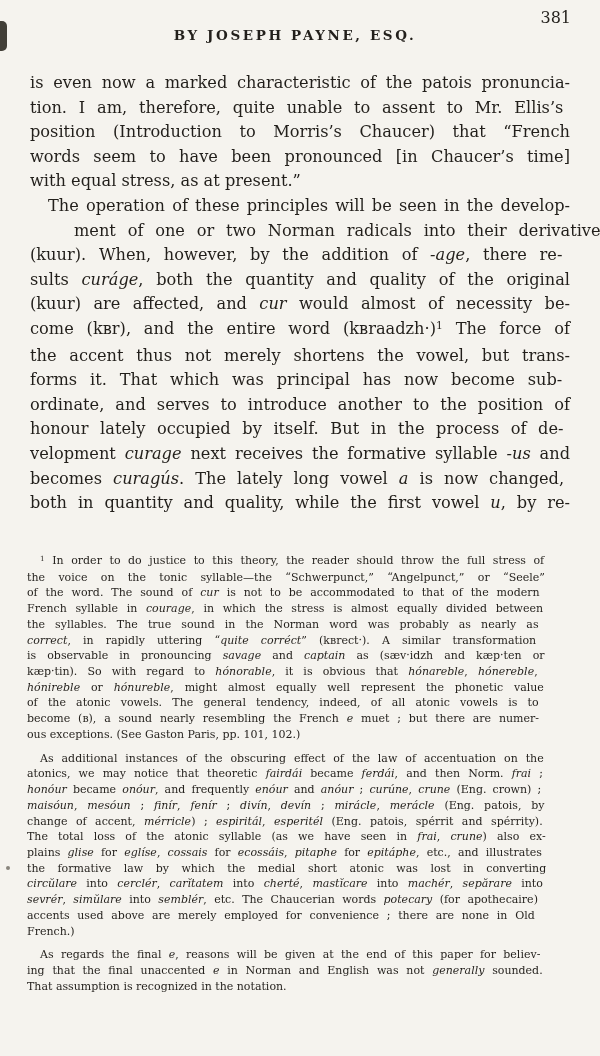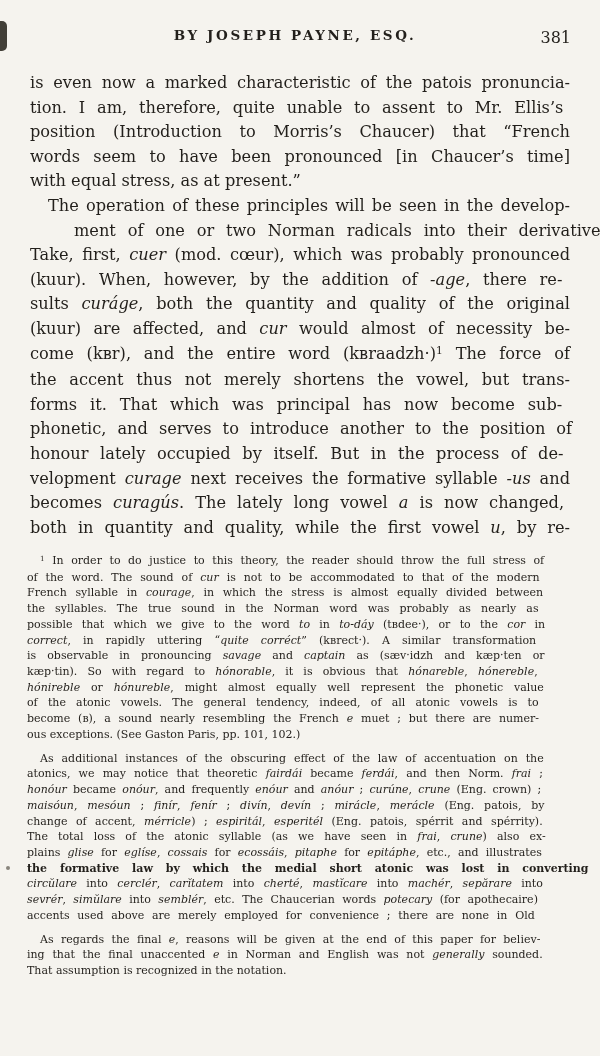--- a/index.html
+++ b/index.html
@@ -13,21 +13,21 @@
   }
   .page{position:absolute;inset:0;}
   .running-title{
     position:absolute;top:27px;left:0;right:10px;
     text-align:center;
     font-weight:bold;
     font-size:13.5px;
     letter-spacing:2.6px;
   }
   .page-number{
-    position:absolute;top:28px;right:29px;
+    position:absolute;top:8px;right:29px;
     font-size:16px;
   }
   .main-text{
     position:absolute;top:71px;left:30px;width:540px;
   }
   .main-text .line{
     font-size:16.2px;
     line-height:24.6px;
     white-space:nowrap;
     display:block;
@@ -66,61 +66,61 @@
       <div class="para">
         <div class="line"><span style="word-spacing: 4.57465px;"><span>is even now a marked characteristic of the patois pronuncia-</span></span></div>
         <div class="line"><span style="word-spacing: 6.65767px;"><span>tion.  I am, therefore, quite unable to assent to Mr. Ellis’s</span></span></div>
         <div class="line"><span style="word-spacing: 12.4062px; margin-top: 28px;"><span>position (Introduction to Morris’s Chaucer) that “French</span></span></div>
         <div class="line"><span style="word-spacing: 8.19531px;"><span>words seem to have been pronounced [in Chaucer’s time]</span></span></div>
         <div class="line last"><span><span>with equal stress, as at present.”</span></span></div>
       </div>
       <div class="para indent">
         <div class="line"><span style="word-spacing: 2.05469px;"><span>The operation of these principles will be seen in the develop-</span></span></div>
         <div class="line"><span style="word-spacing: 6.63889px; margin-left: 44px;"><span>ment of one or two Norman radicals into their derivatives.</span></span></div>
-        <div class="line"><span style="word-spacing: 3.375px;"><span>Take, first, </span><span class="i">cuer</span><span> (mod. cœur), which was probably pronounced</span></span></div>
         <div class="line"><span style="word-spacing: 7.58594px;"><span>(kuur).  When, however, by the addition of </span><span class="i">-age</span><span>, there re-</span></span></div>
         <div class="line"><span style="word-spacing: 7.62847px;"><span>sults </span><span class="i">curáge</span><span>, both the quantity and quality of the original</span></span></div>
         <div class="line"><span style="word-spacing: 7.22917px;"><span>(kuur) are affected, and </span><span class="i">cur</span><span> would almost of necessity be-</span></span></div>
         <div class="line"><span style="word-spacing: 7.70139px;"><span>come (kʙr), and the entire word (kʙraadzh·)</span><span class="s">1</span><span> The force of</span></span></div>
         <div class="line"><span style="word-spacing: 7.59896px;"><span>the accent thus not merely shortens the vowel, but trans-</span></span></div>
         <div class="line"><span style="word-spacing: 7.77813px;"><span>forms it.  That which was principal has now become sub-</span></span></div>
-        <div class="line"><span style="word-spacing: 5.88542px;"><span>phonetic, and serves to introduce another to the position of</span></span></div>
+        <div class="line"><span style="word-spacing: 5.88542px;"><span>ordinate, and serves to introduce another to the position of</span></span></div>
         <div class="line"><span style="word-spacing: 6.45455px;"><span>honour lately occupied by itself.  But in the process of de-</span></span></div>
         <div class="line"><span style="word-spacing: 3.71289px;"><span>velopment </span><span class="i">curage</span><span> next receives the formative syllable </span><span class="i">-us</span><span> and</span></span></div>
         <div class="line"><span style="word-spacing: 5.9125px;"><span>becomes </span><span class="i">curagús</span><span>.  The lately long vowel </span><span class="i">a</span><span> is now changed,</span></span></div>
         <div class="line"><span style="word-spacing: 5.74716px;"><span>both in quantity and quality, while the first vowel </span><span class="i">u</span><span>, by re-</span></span></div>
       </div>
     </div>
   <div class="footnotes" id="footnotes">
       <div class="para indent">
         <div class="line"><span style="word-spacing: 4.07617px;"><span class="s">1</span><span> In order to do justice to this theory, the reader should throw the full stress of</span></span></div>
+        <div class="line"><span style="word-spacing: 9.87847px;"><span>the voice on the tonic syllable—the “Schwerpunct,” “Angelpunct,” or “Seele”</span></span></div>
         <div class="line"><span style="word-spacing: 4.42647px;"><span>of the word.  The sound of </span><span class="i">cur</span><span> is not to be accommodated to that of the modern</span></span></div>
         <div class="line"><span style="word-spacing: 5.19792px;"><span>French syllable in </span><span class="i">courage</span><span>, in which the stress is almost equally divided between</span></span></div>
         <div class="line"><span style="word-spacing: 6.59487px;"><span>the syllables.  The true sound in the Norman word was probably as nearly as</span></span></div>
-        <div class="line"><span style="word-spacing: 5.7627px;"><span>possible that which we give to the word </span><span class="i">to</span><span> in </span><span class="i">to-dáy</span><span> (tʙdee·), or to the </span><span class="i">cor</span><span> in</span></span></div>
         <div class="line"><span style="word-spacing: 8.63281px;"><span class="i">correct</span><span>, in rapidly uttering “</span><span class="i">quite corréct</span><span>” (kʙrect·).  A similar transformation</span></span></div>
         <div class="line"><span style="word-spacing: 7.58807px;"><span>is observable in pronouncing </span><span class="i">savage</span><span> and </span><span class="i">captain</span><span> as (sæv·idzh and kæp·ten or</span></span></div>
         <div class="line"><span style="word-spacing: 6.63932px;"><span>kæp·tin).  So with regard to </span><span class="i">hónorable</span><span>, it is obvious that </span><span class="i">hónareble</span><span>, </span><span class="i">hónereble</span><span>,</span></span></div>
         <div class="line"><span style="word-spacing: 7.29375px;"><span class="i">hónireble</span><span> or </span><span class="i">hónureble</span><span>, might almost equally well represent the phonetic value</span></span></div>
         <div class="line"><span style="word-spacing: 6.70312px;"><span>of the atonic vowels.  The general tendency, indeed, of all atonic vowels is to</span></span></div>
         <div class="line"><span style="word-spacing: 4.32708px; margin-top: 26px;"><span>become (ʙ), a sound nearly resembling the French </span><span class="i">e</span><span> muet ;  but there are numer-</span></span></div>
         <div class="line last"><span><span>ous exceptions.   (See Gaston Paris, pp. 101, 102.)</span></span></div>
       </div>
       <div class="para indent">
         <div class="line"><span style="word-spacing: 4.44231px;"><span>As additional instances of the obscuring effect of the law of accentuation on the</span></span></div>
         <div class="line"><span style="word-spacing: 4.61659px;"><span>atonics, we may notice that theoretic </span><span class="i">fairdái</span><span> became </span><span class="i">ferdái</span><span>, and then Norm. </span><span class="i">frai</span><span> ;</span></span></div>
         <div class="line"><span style="word-spacing: 2.64303px;"><span class="i">honóur</span><span> became </span><span class="i">onóur</span><span>, and frequently </span><span class="i">enóur</span><span> and </span><span class="i">anóur</span><span> ; </span><span class="i">curúne</span><span>, </span><span class="i">crune</span><span> (Eng. crown) ;</span></span></div>
         <div class="line"><span style="word-spacing: 6.28125px;"><span class="i">maisóun</span><span>, </span><span class="i">mesóun</span><span> ; </span><span class="i">finír</span><span>, </span><span class="i">fenír</span><span> ; </span><span class="i">divín</span><span>, </span><span class="i">devín</span><span> ; </span><span class="i">mirácle</span><span>, </span><span class="i">merácle</span><span> (Eng. patois, by</span></span></div>
         <div class="line"><span style="word-spacing: 4.98011px;"><span>change of accent, </span><span class="i">mérricle</span><span>) ; </span><span class="i">espiritál</span><span>, </span><span class="i">esperitél</span><span> (Eng. patois, spérrit and spérrity).</span></span></div>
         <div class="line"><span style="word-spacing: 6.64375px;"><span>The total loss of the atonic syllable (as we have seen in </span><span class="i">frai</span><span>, </span><span class="i">crune</span><span>) also ex-</span></span></div>
         <div class="line"><span style="word-spacing: 3.69792px;"><span>plains </span><span class="i">glise</span><span> for </span><span class="i">eglíse</span><span>, </span><span class="i">cossais</span><span> for </span><span class="i">ecossáis</span><span>, </span><span class="i">pitaphe</span><span> for </span><span class="i">epitáphe</span><span>, etc., and illustrates</span></span></div>
-        <div class="line"><span style="word-spacing: 9.02604px; font-weight: bold;"><span>the formative law by which the medial short atonic was lost in converting</span></span></div>
+        <div class="line"><span style="word-spacing: 9.02604px;"><span>the formative law by which the medial short atonic was lost in converting</span></span></div>
         <div class="line"><span style="word-spacing: 5.81406px;"><span class="i">circŭlare</span><span> into </span><span class="i">cerclér</span><span>, </span><span class="i">carĭtatem</span><span> into </span><span class="i">cherté</span><span>, </span><span class="i">mastĭcare</span><span> into </span><span class="i">machér</span><span>, </span><span class="i">sepărare</span><span> into</span></span></div>
         <div class="line"><span style="word-spacing: 3.91335px;"><span class="i">sevrér</span><span>, </span><span class="i">simŭlare</span><span> into </span><span class="i">semblér</span><span>, etc.  The Chaucerian words </span><span class="i">potecary</span><span> (for apothecaire)</span></span></div>
         <div class="line"><span style="word-spacing: 4.24167px;"><span>accents used above  are merely employed for convenience ;  there are none in Old</span></span></div>
+        <div class="line last"><span><span>French.)</span></span></div>
       </div>
       <div class="para indent">
         <div class="line"><span style="word-spacing: 3.8364px;"><span>As regards the final </span><span class="i">e</span><span>, reasons will be given at the end of  this paper for believ-</span></span></div>
         <div class="line"><span style="word-spacing: 4.24038px;"><span>ing that the final unaccented </span><span class="i">e</span><span> in Norman and English was not </span><span class="i">generally</span><span> sounded.</span></span></div>
         <div class="line last"><span><span>That assumption is recognized in the notation.</span></span></div>
       </div>
     </div>
   <div class="artifact-corner"></div>
   <div class="artifact-speck"></div>
 </div>

